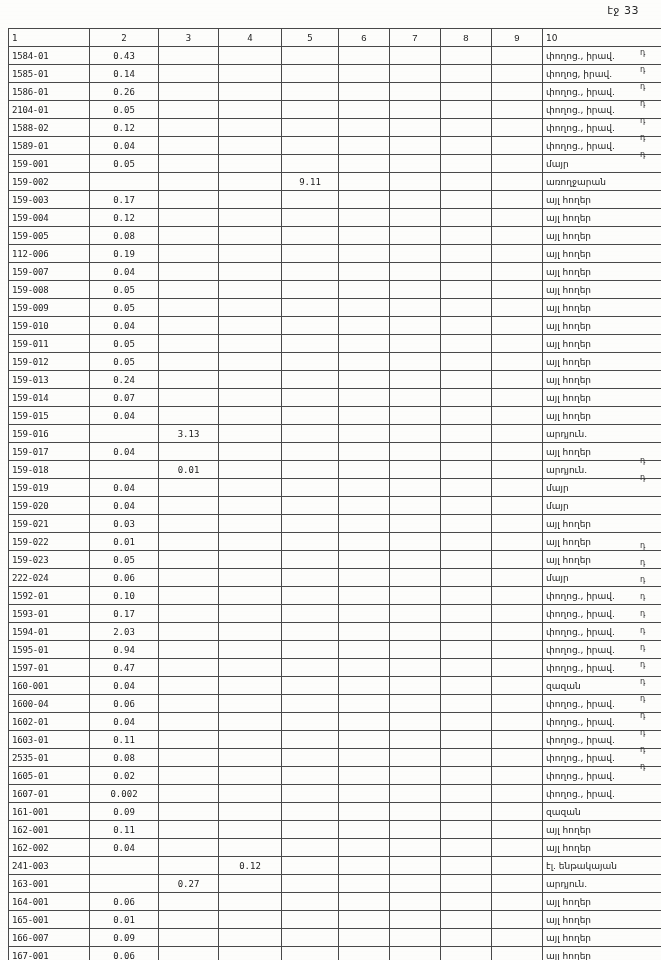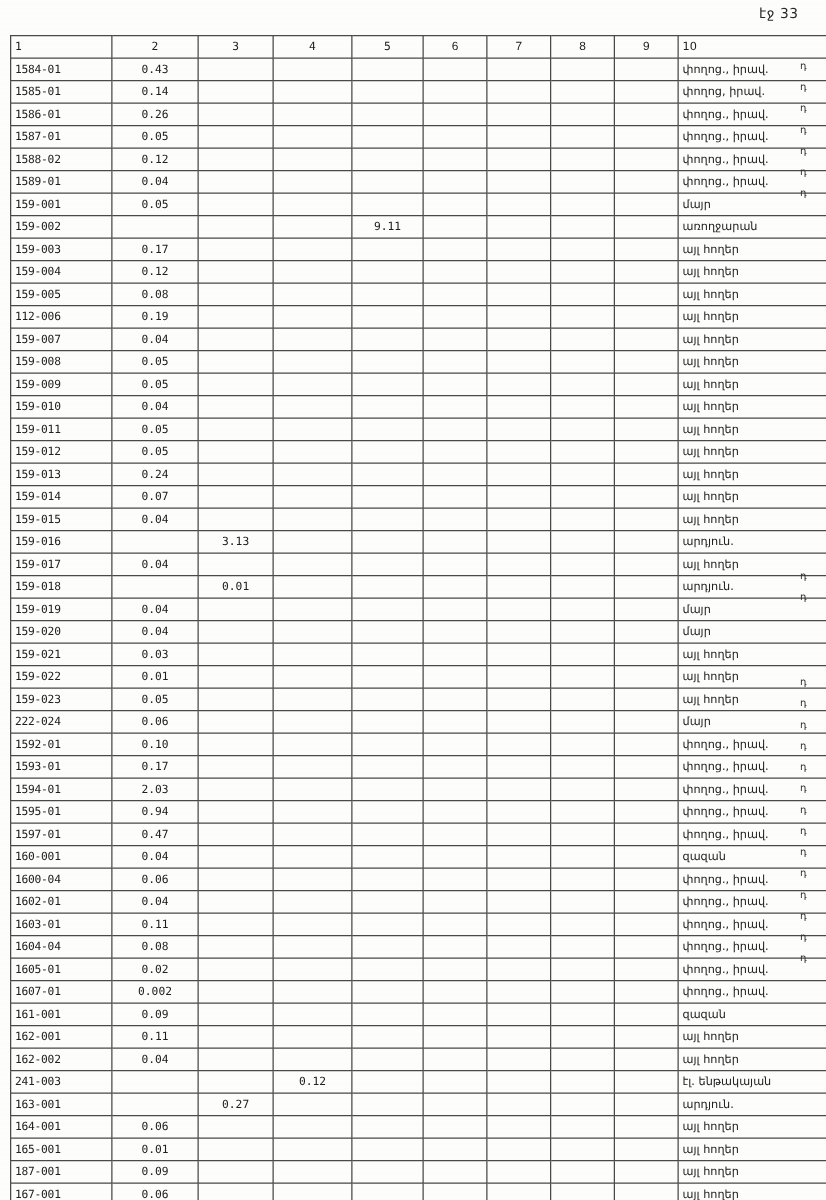--- a/index.html
+++ b/index.html
@@ -150,21 +150,21 @@
           <td class="c3"></td>
           <td class="c4"></td>
           <td class="c5"></td>
           <td class="c6"></td>
           <td class="c7"></td>
           <td class="c8"></td>
           <td class="c9"></td>
           <td class="c10">փողոց., իրավ.</td>
         </tr>
         <tr>
-          <td class="c1">1587-01</td>
+          <td class="c1">2104-01</td>
           <td class="c2">0.05</td>
           <td class="c3"></td>
           <td class="c4"></td>
           <td class="c5"></td>
           <td class="c6"></td>
           <td class="c7"></td>
           <td class="c8"></td>
           <td class="c9"></td>
           <td class="c10">փողոց., իրավ.</td>
         </tr>
@@ -582,21 +582,21 @@
           <td class="c3"></td>
           <td class="c4"></td>
           <td class="c5"></td>
           <td class="c6"></td>
           <td class="c7"></td>
           <td class="c8"></td>
           <td class="c9"></td>
           <td class="c10">փողոց., իրավ.</td>
         </tr>
         <tr>
-          <td class="c1">1604-04</td>
+          <td class="c1">2535-01</td>
           <td class="c2">0.08</td>
           <td class="c3"></td>
           <td class="c4"></td>
           <td class="c5"></td>
           <td class="c6"></td>
           <td class="c7"></td>
           <td class="c8"></td>
           <td class="c9"></td>
           <td class="c10">փողոց., իրավ.</td>
         </tr>
@@ -702,21 +702,21 @@
           <td class="c3"></td>
           <td class="c4"></td>
           <td class="c5"></td>
           <td class="c6"></td>
           <td class="c7"></td>
           <td class="c8"></td>
           <td class="c9"></td>
           <td class="c10">այլ հողեր</td>
         </tr>
         <tr>
-          <td class="c1">187-001</td>
+          <td class="c1">166-007</td>
           <td class="c2">0.09</td>
           <td class="c3"></td>
           <td class="c4"></td>
           <td class="c5"></td>
           <td class="c6"></td>
           <td class="c7"></td>
           <td class="c8"></td>
           <td class="c9"></td>
           <td class="c10">այլ հողեր</td>
         </tr>

